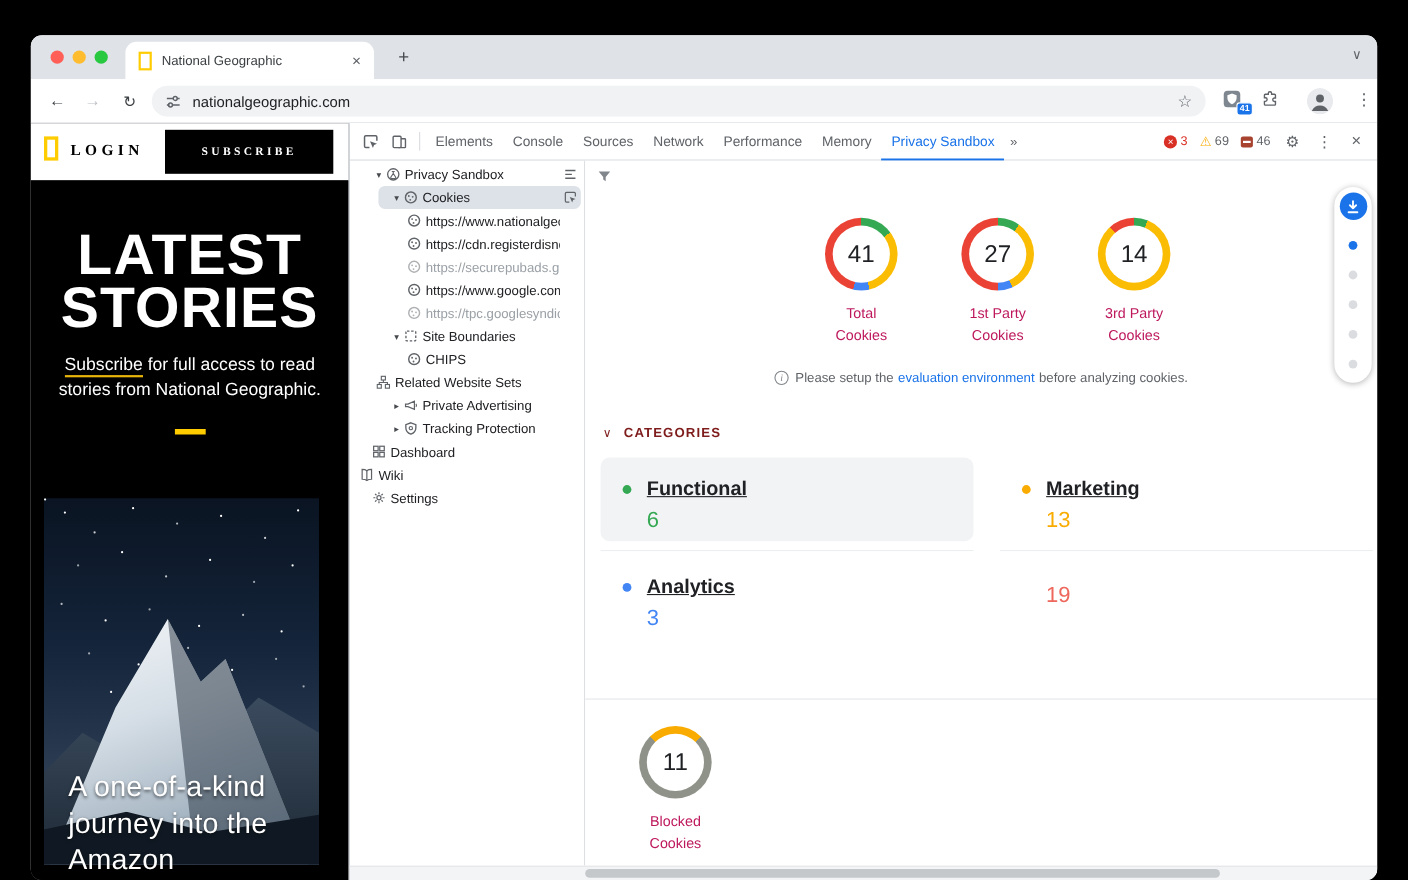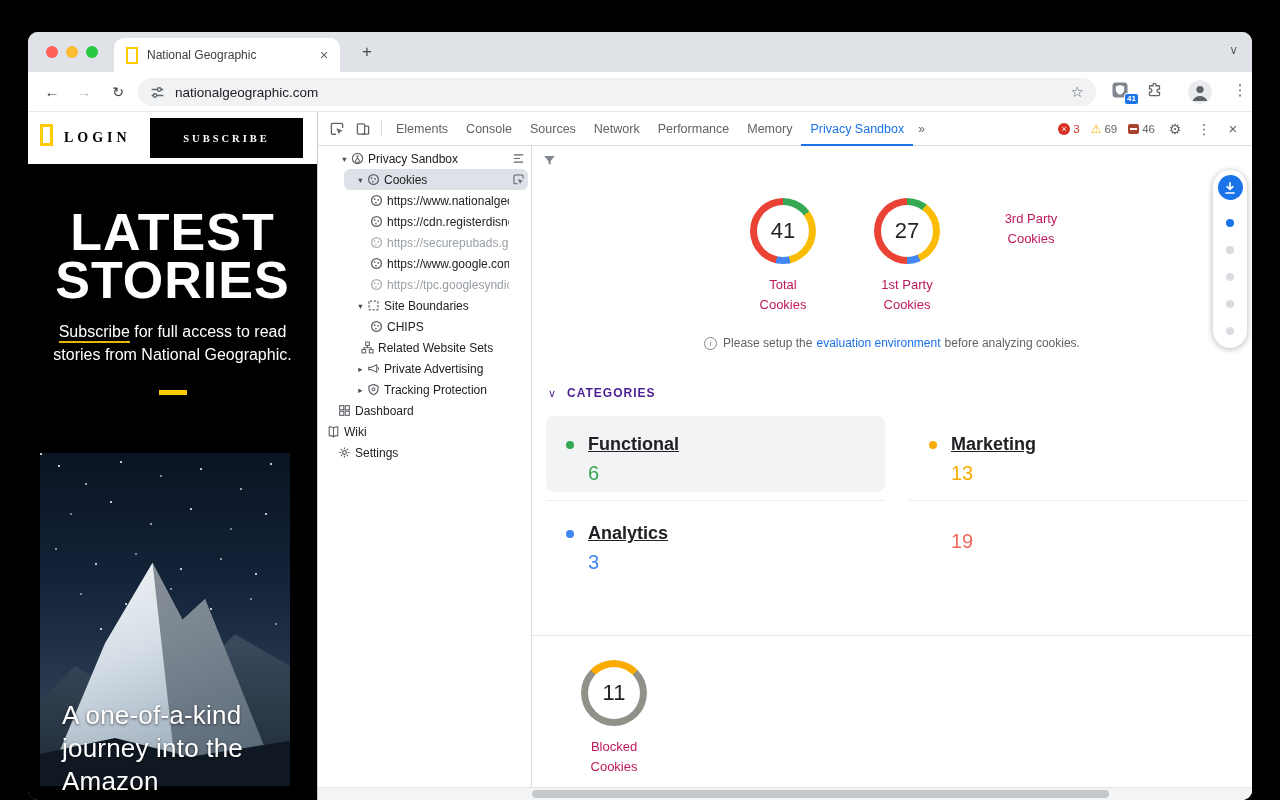--- a/index.html
+++ b/index.html
@@ -132,21 +132,21 @@
   .donut-num{position:absolute;left:0;top:0;right:0;bottom:0;display:flex;align-items:center;
              justify-content:center;font-size:22px;color:#1F2124;}
   .donut-label{margin-top:11px;font-size:13px;line-height:20px;color:#be185d;}
   .info-row{position:absolute;left:0;right:0;top:190px;display:flex;justify-content:center;
             align-items:center;font-size:12px;color:#5F6368;}
   .info-ic{width:13px;height:13px;border:1px solid #80868B;border-radius:50%;font-size:9px;display:flex;
            align-items:center;justify-content:center;margin-right:6px;color:#80868B;
            font-family:"Liberation Serif",serif;font-style:italic;box-sizing:border-box;}
   .info-ic::before{content:"i";}
   .info-link{color:#1A73E8;margin:0 4px;}
-  .cat-head{position:absolute;left:16px;top:240px;display:flex;align-items:center;gap:10px;color:#4c1d95;
+  .cat-head{position:absolute;left:16px;top:240px;display:flex;align-items:center;gap:10px;color:#7f1d1d;
             font-size:12px;font-weight:bold;letter-spacing:1px;}
   .cat-chevron{font-size:11px;font-weight:normal;}
   .cat-chevron::before{content:"∨";}
   .cat-grid{position:absolute;left:14px;right:4px;top:266px;display:grid;
             grid-template-columns:1fr 1fr;column-gap:24px;}
   .cat-cell{height:89px;border-bottom:1px solid #ECEEF0;box-sizing:border-box;}
   .cat-cell.row2{border-bottom:none;}
   .cat-card{margin-top:4px;height:76px;border-radius:8px;padding:18px 0 0 20px;box-sizing:border-box;}
   .cat-card.hl{background:#F1F3F4;}
   .cat-top{display:flex;align-items:center;}
@@ -401,21 +401,21 @@
               <span class="tree-ic">
                 <svg width="13" height="13" viewBox="0 0 14 14">
                   <circle cx="7" cy="7" r="5.3" fill="none" stroke="#5F6368" stroke-width="1.4"></circle>
                   <circle cx="5" cy="5.6" r=".9" fill="#5F6368"></circle>
                   <circle cx="8.8" cy="6.4" r=".9" fill="#5F6368"></circle>
                   <circle cx="6.4" cy="9.3" r=".9" fill="#5F6368"></circle>
                 </svg>
               </span>
               <span class="tree-label">CHIPS</span>
             </div>
-            <div class="tree-row" style="padding-left: 43px;">
+            <div class="tree-row" style="padding-left: 24px;">
               <span class="tree-ic">
                 <svg width="13" height="13" viewBox="0 0 14 14">
                   <rect x="5" y="1.2" width="4" height="3.6" fill="none" stroke="#5F6368" stroke-width="1.1"></rect>
                   <rect x="1" y="9.2" width="4" height="3.6" fill="none" stroke="#5F6368" stroke-width="1.1"></rect>
                   <rect x="9" y="9.2" width="4" height="3.6" fill="none" stroke="#5F6368" stroke-width="1.1"></rect>
                   <path d="M7 4.8v2.4M3 9.2V7.2h8v2" fill="none" stroke="#5F6368" stroke-width="1.1"></path>
                 </svg>
               </span>
               <span class="tree-label">Related Website Sets</span>
             </div>
@@ -490,20 +490,24 @@
                 <div class="donut" style="background: conic-gradient(rgb(52, 168, 83) 0deg, rgb(52, 168, 83) 36deg, rgb(251, 188, 4) 36deg, rgb(251, 188, 4) 156deg, rgb(66, 133, 244) 156deg, rgb(66, 133, 244) 180deg, rgb(234, 67, 53) 180deg, rgb(234, 67, 53) 360deg);">
                   <div class="donut-hole"></div>
                   <div class="donut-num">27</div>
                 </div>
                 <div class="donut-label">
                   <div>1st Party</div>
                   <div>Cookies</div>
                 </div>
               </div>
               <div class="donut-group">
+                <div class="donut" style="background: conic-gradient(rgb(52, 168, 83) 0deg, rgb(52, 168, 83) 22deg, rgb(251, 188, 4) 22deg, rgb(251, 188, 4) 318deg, rgb(234, 67, 53) 318deg, rgb(234, 67, 53) 360deg);">
+                  <div class="donut-hole"></div>
+                  <div class="donut-num">14</div>
+                </div>
                 <div class="donut-label">
                   <div>3rd Party</div>
                   <div>Cookies</div>
                 </div>
               </div>
             </div>
           <div class="info-row">
             <span class="info-ic"></span>
             <span>Please setup the</span>
             <span class="info-link">evaluation environment</span>

